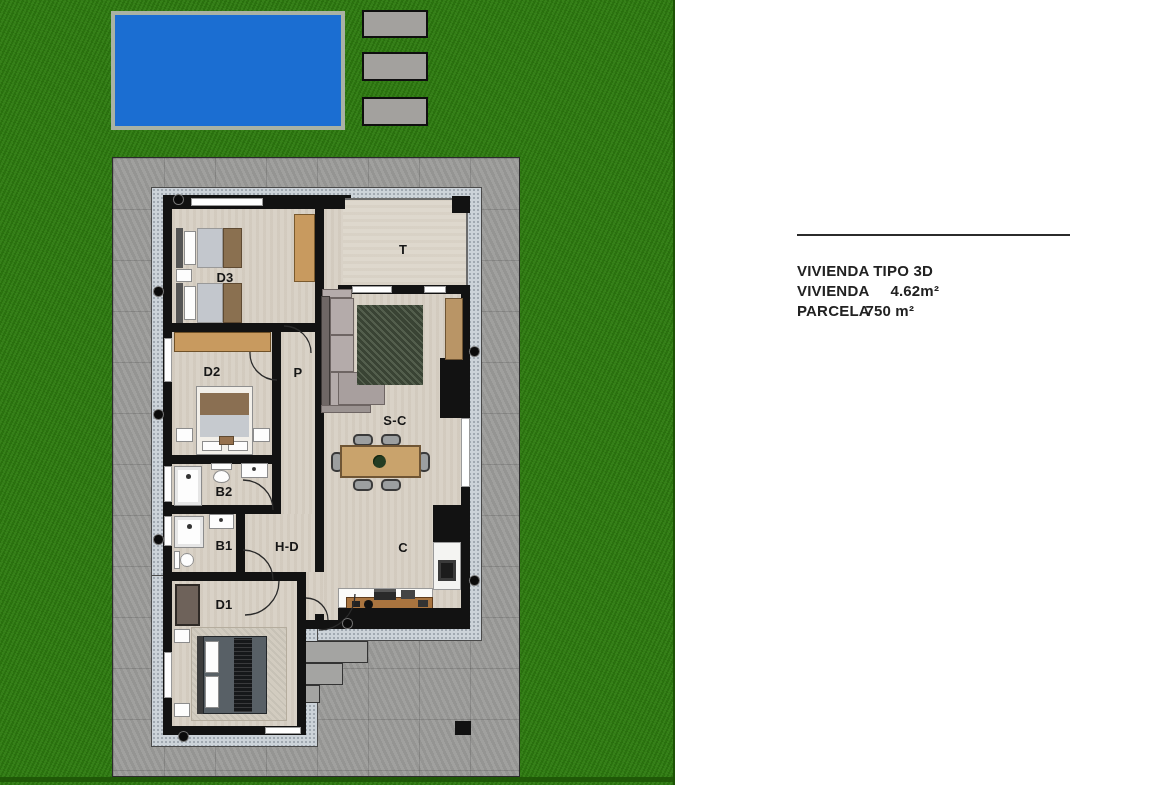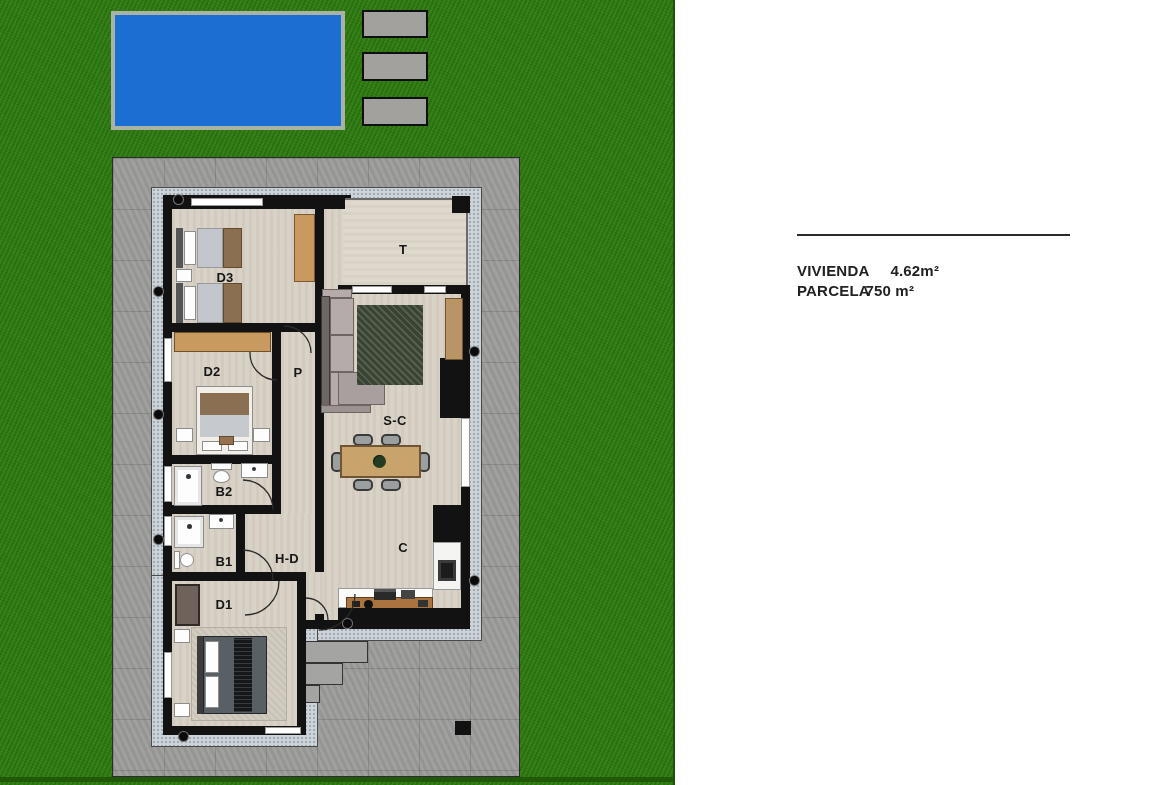--- a/index.html
+++ b/index.html
@@ -213,29 +213,30 @@
   <div class="a dot" style="left:154px;top:535px;"></div>
   <div class="a dot" style="left:179px;top:732px;"></div>
   <div class="a dot" style="left:343px;top:619px;"></div>
   <div class="a dot" style="left:470px;top:576px;"></div>
   <div class="a dot" style="left:470px;top:347px;"></div>
 
   <div class="a rlabel" style="left:225px;top:277px;">D3</div>
   <div class="a rlabel" style="left:212px;top:371px;">D2</div>
   <div class="a rlabel" style="left:298px;top:372px;">P</div>
   <div class="a rlabel" style="left:224px;top:491px;">B2</div>
-  <div class="a rlabel" style="left:224px;top:561px;">B1</div>
-  <div class="a rlabel" style="left:287px;top:558px;">H-D</div>
+  <div class="a rlabel" style="left:224px;top:545px;">B1</div>
+  <div class="a rlabel" style="left:287px;top:546px;">H-D</div>
   <div class="a rlabel" style="left:224px;top:604px;">D1</div>
   <div class="a rlabel" style="left:403px;top:249px;">T</div>
   <div class="a rlabel" style="left:395px;top:420px;">S-C</div>
   <div class="a rlabel" style="left:403px;top:547px;">C</div>
 
   <div class="a legend-rule"></div>
   <div class="a legend">
+    <div>VIVIENDA TIPO 3D</div>
     <div>
       <span class="lg-label-terr">VIVIENDA</span>
       <span>4.62m²</span>
     </div>
     <div>
       <span class="lg-label-parc">PARCELA</span>
       <span>750 m²</span>
     </div>
   </div>
 

